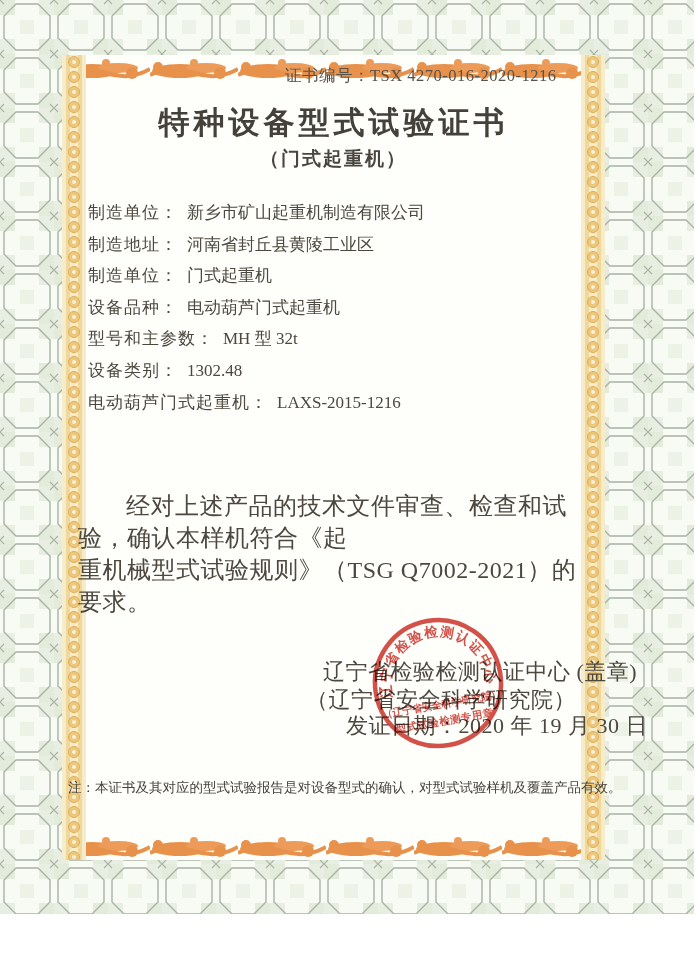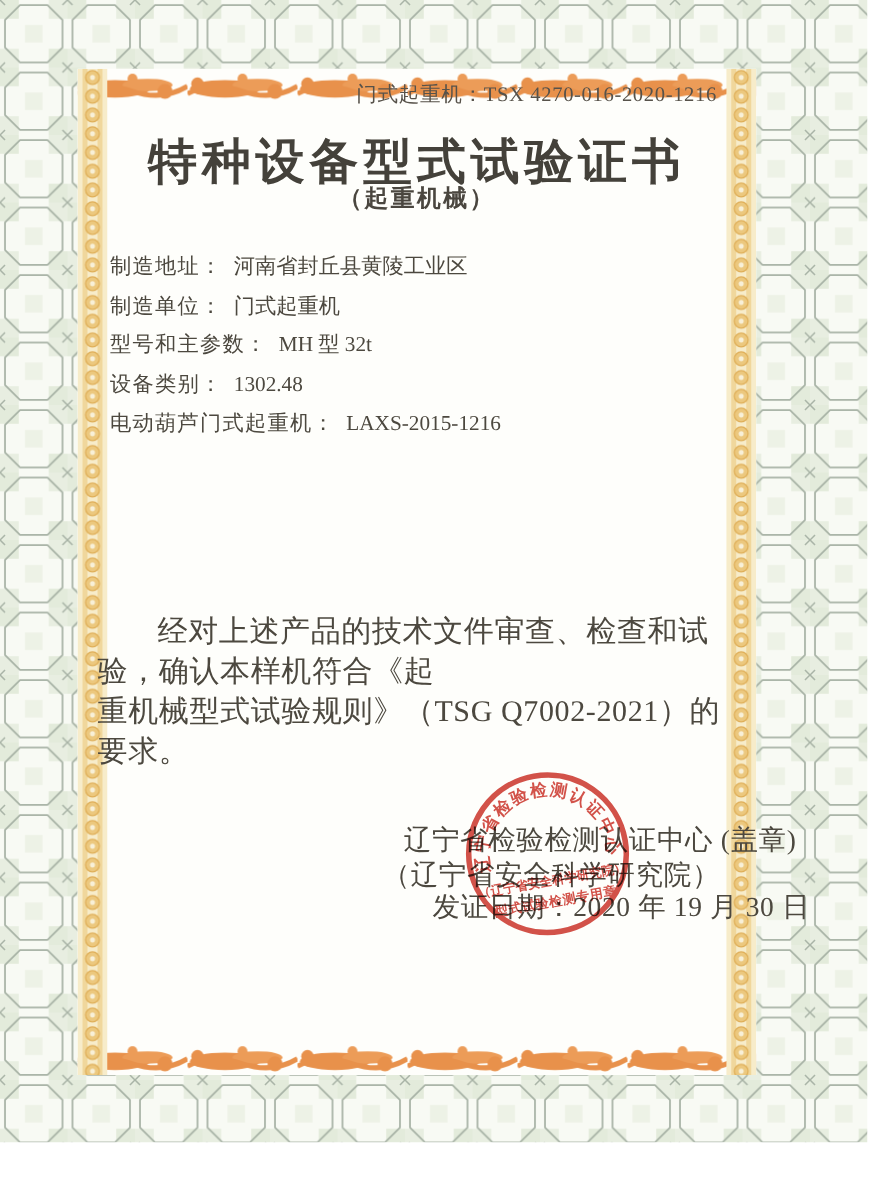--- a/index.html
+++ b/index.html
@@ -34,21 +34,21 @@
     left: 285px; top: 65px;
     font-size: 16.5px;
     color: #57524a;
     letter-spacing: 0.5px;
     white-space: nowrap;
   }
   .title {
     position: absolute;
     left: 62px; top: 102px; width: 543px;
     text-align: center;
-    font-size: 39px;
+    font-size: 31px;
     font-weight: bold;
     letter-spacing: 4px;
     color: #44413a;
   }
   .subtitle {
     position: absolute;
     left: 62px; top: 146px; width: 543px;
     text-align: center;
     font-size: 19px;
     font-weight: bold;
@@ -173,42 +173,45 @@
     </defs>
     <rect width="24" height="805" fill="url(#lacep)"></rect>
   </svg>
 
   <svg class="lace lace-right" width="24" height="805">
     <rect width="24" height="805" fill="url(#lacep)"></rect>
   </svg>
 
   <div class="content">
 
-    <div class="cert-number"><span>门式起重机：</span><span>TSX 4270-016-2020-1216</span></div>
+    <div class="cert-number"><span>证书编号：</span><span>TSX 4270-016-2020-1216</span></div>
 
     <div class="title">特种设备型式试验证书</div>
-    <div class="subtitle">（起重机械）</div>
+    <div class="subtitle">（门式起重机）</div>
 
     <div class="fields">
+      <div class="field-row"><span class="flabel">制造单位：</span><span class="fvalue">新乡市矿山起重机制造有限公司</span></div>
       <div class="field-row"><span class="flabel">制造地址：</span><span class="fvalue">河南省封丘县黄陵工业区</span></div>
       <div class="field-row"><span class="flabel">制造单位：</span><span class="fvalue">门式起重机</span></div>
+      <div class="field-row"><span class="flabel">设备品种：</span><span class="fvalue">电动葫芦门式起重机</span></div>
       <div class="field-row"><span class="flabel">型号和主参数：</span><span class="fvalue">MH 型 32t</span></div>
       <div class="field-row"><span class="flabel">设备类别：</span><span class="fvalue">1302.48</span></div>
       <div class="field-row"><span class="flabel">电动葫芦门式起重机：</span><span class="fvalue">LAXS-2015-1216</span></div>
     </div>
 
     <div class="statement">
       <div class="indent">经对上述产品的技术文件审查、检查和试验，确认本样机符合《起</div>
       <div>重机械型式试验规则》（TSG Q7002-2021）的要求。</div>
     </div>
 
     <div class="issuer-line issuer-1">辽宁省检验检测认证中心 (盖章)</div>
     <div class="issuer-line issuer-2">（辽宁省安全科学研究院）</div>
     <div class="issuer-line issuer-3">发证日期：2020 年 19 月 30 日</div>
 
+    <div class="note">注：本证书及其对应的型式试验报告是对设备型式的确认，对型式试验样机及覆盖产品有效。</div>
 
   </div>
 
   <svg class="stamp" width="140" height="140" viewBox="0 0 140 140">
     <defs>
       <path id="arcpath" d="M 24,85 A 48,48 0 1 1 116,85" fill="none"></path>
     </defs>
     <circle class="stamp-ring" cx="70" cy="70" r="63"></circle>
     <text class="stamp-arc"><textPath href="#arcpath" startOffset="5%">辽宁省检验检测认证中心</textPath></text>
     <text class="stamp-inner" x="70" y="95">（辽宁省安全科学研究院）</text>

